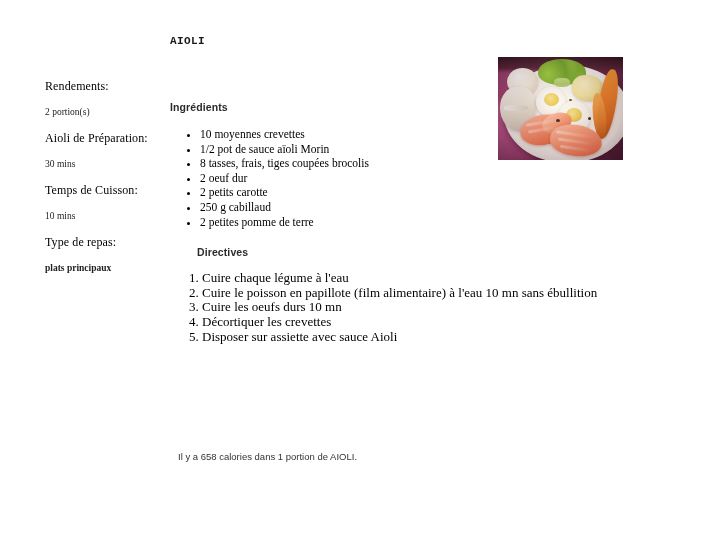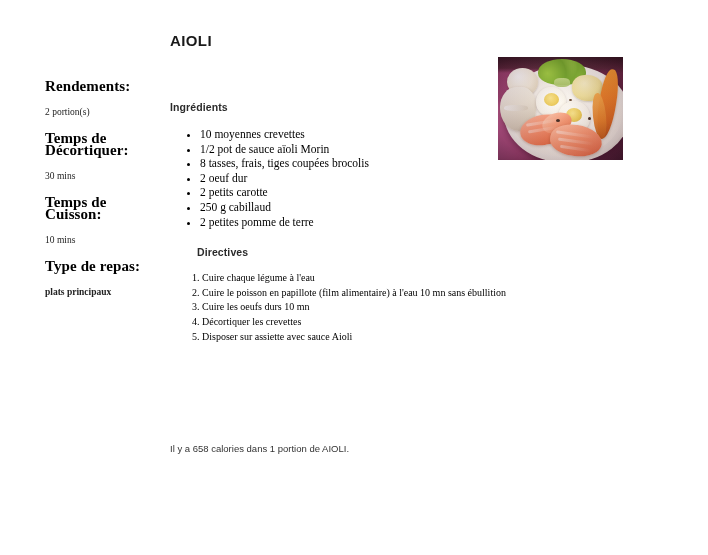--- a/index.html
+++ b/index.html
@@ -26,22 +26,22 @@
 
   
   .sidebar {
     position: absolute;
     left: 45px;
     top: 80px;
     width: 120px;
   }
   .meta-label {
     font-family: "Liberation Serif", "DejaVu Serif", serif;
-    font-weight: bold;
-    font-size: 15px;
+    font-weight: normal;
+    font-size: 12px;
     line-height: 12px;
     color: #000000;
     margin: 0 0 14px 0;
     letter-spacing: 0.1px;
   }
   .meta-value {
     font-family: "Liberation Serif", "DejaVu Serif", serif;
     font-weight: normal;
     font-size: 9.5px;
     line-height: 12px;
@@ -52,23 +52,23 @@
 
   
   .content {
     position: absolute;
     left: 170px;
     top: 33px;
     width: 470px;
   }
 
   .recipe-title {
-    font-family: Liberation Sans, sans-serif;
+    font-family: Liberation Mono, monospace;
     font-weight: bold;
-    font-size: 15px;
+    font-size: 11px;
     line-height: 16px;
     color: #1a1a1a;
     letter-spacing: 0.4px;
     margin: 0;
   }
 
   .section-heading {
     font-family: "Liberation Sans", "DejaVu Sans", sans-serif;
     font-weight: bold;
     font-size: 10.5px;
@@ -93,39 +93,39 @@
   ul.ingredient-list li {
     margin: 0;
     padding: 0;
   }
 
   ol.direction-list {
     list-style-type: decimal;
     margin: 12px 0 0 0;
     padding-left: 32px;
     font-family: "Liberation Serif", "DejaVu Serif", serif;
-    font-size: 10px;
+    font-size: 13px;
     line-height: 14.6px;
     color: #000000;
   }
   ol.direction-list li {
     margin: 0;
     padding: 0;
   }
 
   
   .nutrition-note {
     position: absolute;
     left: 170px;
     top: 443px;
     font-family: "Liberation Sans", "DejaVu Sans", sans-serif;
     font-size: 9.5px;
     line-height: 12px;
     color: #333333;
-    margin: 0;
+    margin: 8px;
   }
 
   
   .photo-frame {
     position: absolute;
     left: 498px;
     top: 57px;
     width: 125px;
     height: 103px;
     overflow: hidden;
@@ -291,21 +291,21 @@
 </style>
 </head>
 <body>
 
 <div class="page">
 
   <div class="sidebar">
     <p class="meta-label">Rendements:</p>
     <p class="meta-value">2 portion(s)</p>
 
-    <p class="meta-label">Temps de Décortiquer:</p>
+    <p class="meta-label">Aioli de Préparation:</p>
     <p class="meta-value">30 mins</p>
 
     <p class="meta-label">Temps de Cuisson:</p>
     <p class="meta-value">10 mins</p>
 
     <p class="meta-label">Type de repas:</p>
     <p class="meta-value last">plats principaux</p>
   </div>
 
   <div class="content">

